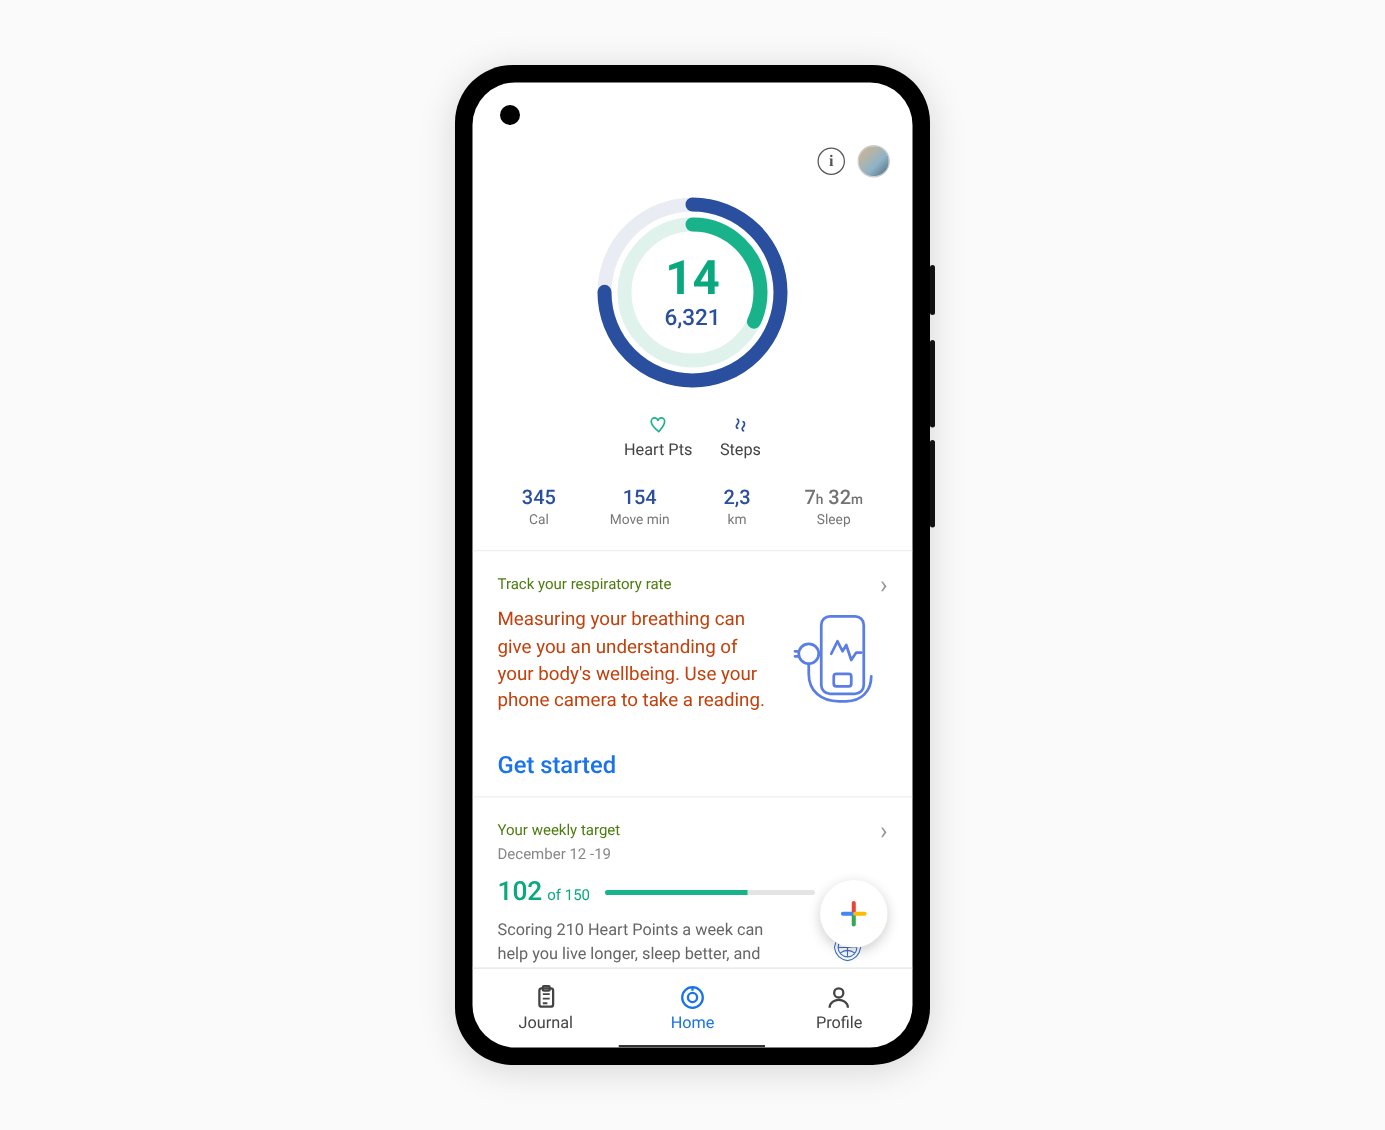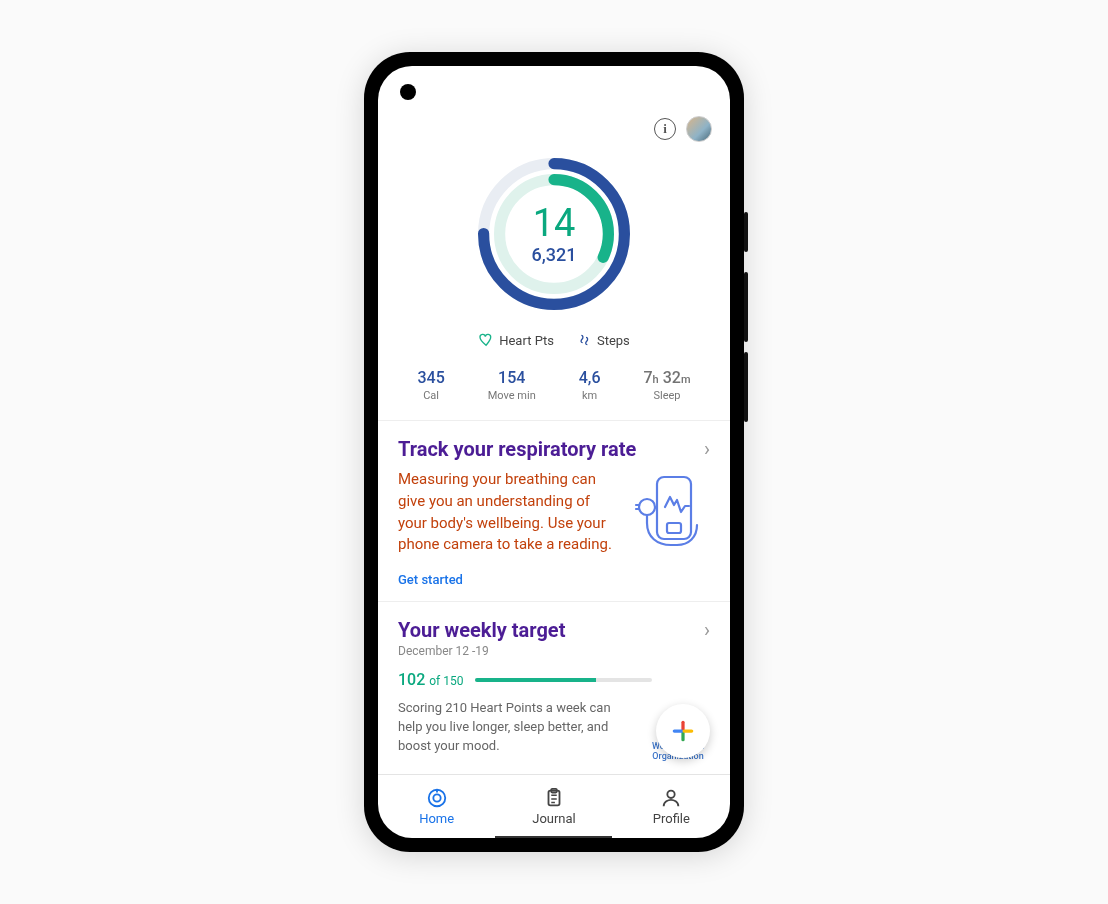--- a/index.html
+++ b/index.html
@@ -72,49 +72,49 @@
     background: linear-gradient(135deg,#d8b58a 0%,#8fb3c7 60%,#4a6a7a 100%);
     border: 1px solid #ccc;
   }
   .rings-wrap { display:flex; justify-content:center; padding: 4px 0 10px; }
   .rings { position: relative; width: 160px; height: 160px; }
   .ring-svg { position: absolute; inset: 0; }
   .center-vals {
     position:absolute; inset:0;
     display:flex; flex-direction:column; align-items:center; justify-content:center;
   }
-  .hp-val { font-size: 38px; font-weight: 400; color: #0aa87f; line-height:1; }
+  .hp-val { font-size: 38px; font-weight: 700; color: #0aa87f; line-height:1; }
   .steps-val { font-size: 18px; font-weight: 500; color: #2a4f9e; margin-top:2px; }
   .legend { display:flex; justify-content:center; gap: 22px; padding: 8px 0 14px; font-size:13px; color:#444; }
-  .legend-item { display:flex; align-items:center; gap:5px; }
+  .legend-item { display:flex; align-items:center; gap:5px;flex-direction:column; }
   .legend svg { width:16px; height:16px; }
   .stats-row {
     display:flex; justify-content: space-around; padding: 6px 18px 18px;
   }
   .stat { text-align:center; }
   .stat-val { font-size: 16px; font-weight:500; color:#2a4f9e; }
   .stat-val.sleep { color:#737373; }
   .stat-lbl { font-size:11px; color:#777; margin-top:2px; }
 
   .card {
     border-top: 1px solid #eee;
     padding: 16px 20px 14px;
     position:relative;
   }
   .card-head { display:flex; align-items:center; }
-  .card-title { font-size:20px; font-weight:700; color:#4c1d95; flex:1; }
+  .card-title { font-size:12px; font-weight:400; color:#4d7c0f; flex:1; }
   .chev { color:#999; font-size:20px; line-height:1; }
   .card-sub { font-size:12px; color:#888; margin-top:2px; }
   .card-body { display:flex; gap:8px; margin-top:8px; }
   .card-text { font-size:15px; color:#c2410c; line-height:1.45; flex:1; }
-  .card-link { color:#1a73e8; font-size:13px; font-weight:500; margin-top:16px; cursor:pointer; }
+  .card-link { color:#1a73e8; font-size:19px; font-weight:500; margin-top:28px; cursor:pointer; }
   .card-illus { width:86px; flex-shrink:0; display:flex; align-items:flex-start; justify-content:center; }
 
   .weekly-progress-line { margin-top:12px; display:flex; align-items:center; gap:12px; }
-  .weekly-num { font-size:16px; font-weight:500; color:#0aa87f; }
+  .weekly-num { font-size:21px; font-weight:500; color:#0aa87f; }
   .weekly-of { font-size:12px; color:#0aa87f; }
   .progress-bar { flex:1; height:4px; background:#e4e4e4; border-radius:3px; overflow:hidden; margin-right:58px; }
   .progress-fill { height:100%; background:#18b38a; width:68%; }
   .weekly-text { font-size:13px; color:#666; line-height:1.45; margin-top:10px; max-width: 230px; }
   .who-badge { position:absolute; right:18px; bottom:8px; text-align:center; width:68px; }
   .who-badge .who-ic { width:30px; height:30px; margin:0 auto; }
   .who-lbl { font-size:9px; color:#3b74c9; line-height:1.1; margin-top:2px; font-weight:500; }
 
   .fab {
     position:absolute; right:20px; bottom:80px;
@@ -186,21 +186,21 @@
       <div class="stats-row">
         <div class="stat">
           <div class="stat-val">345</div>
           <div class="stat-lbl">Cal</div>
         </div>
         <div class="stat">
           <div class="stat-val">154</div>
           <div class="stat-lbl">Move min</div>
         </div>
         <div class="stat">
-          <div class="stat-val">4,6</div>
+          <div class="stat-val">2,3</div>
           <div class="stat-lbl">km</div>
         </div>
         <div class="stat">
           <div class="stat-val sleep" id="sleep-val">7<span style="font-size:11px">h</span> 32<span style="font-size:11px">m</span></div>
           <div class="stat-lbl">Sleep</div>
         </div>
       </div>
 
       <div class="card">
         <div class="card-head">
@@ -260,38 +260,38 @@
     <div class="fab">
       <svg viewBox="0 0 24 24">
         <path d="M12 4 v7" stroke="#ea4335" stroke-width="3" stroke-linecap="round"></path>
         <path d="M12 13 v7" stroke="#34a853" stroke-width="3" stroke-linecap="round"></path>
         <path d="M4 12 h7" stroke="#4285f4" stroke-width="3" stroke-linecap="round"></path>
         <path d="M13 12 h7" stroke="#fbbc04" stroke-width="3" stroke-linecap="round"></path>
       </svg>
     </div>
 
     <div class="navbar" style="position:relative">
+      <div class="nav-item">
+        <svg viewBox="0 0 24 24">
+            <rect x="6" y="4" width="12" height="16" rx="2" fill="none" stroke="#444" stroke-width="2"></rect>
+            <path d="M9 9h6M9 13h6M9 17h4" stroke="#444" stroke-width="1.6"></path>
+            <rect x="9" y="2" width="6" height="4" rx="1" fill="none" stroke="#444" stroke-width="2"></rect>
+          </svg>
+        <span>Journal</span>
+      </div>
       <div class="nav-item active">
         <svg viewBox="0 0 24 24">
             <circle cx="12" cy="12" r="9" fill="none" stroke="#1a73e8" stroke-width="2"></circle>
             <circle cx="12" cy="12" r="4" fill="none" stroke="#1a73e8" stroke-width="2"></circle>
             <path d="M12 3 v3" stroke="#1a73e8" stroke-width="2"></path>
           </svg>
         <span>Home</span>
       </div>
       <div class="nav-item">
         <svg viewBox="0 0 24 24">
-            <rect x="6" y="4" width="12" height="16" rx="2" fill="none" stroke="#444" stroke-width="2"></rect>
-            <path d="M9 9h6M9 13h6M9 17h4" stroke="#444" stroke-width="1.6"></path>
-            <rect x="9" y="2" width="6" height="4" rx="1" fill="none" stroke="#444" stroke-width="2"></rect>
-          </svg>
-        <span>Journal</span>
-      </div>
-      <div class="nav-item">
-        <svg viewBox="0 0 24 24">
             <circle cx="12" cy="8" r="4" fill="none" stroke="#444" stroke-width="2"></circle>
             <path d="M4 21 c0-5 5-7 8-7 s8 2 8 7" fill="none" stroke="#444" stroke-width="2"></path>
           </svg>
         <span>Profile</span>
       </div>
       <div class="nav-underline"></div>
     </div>
 
   </div>
 </div>

